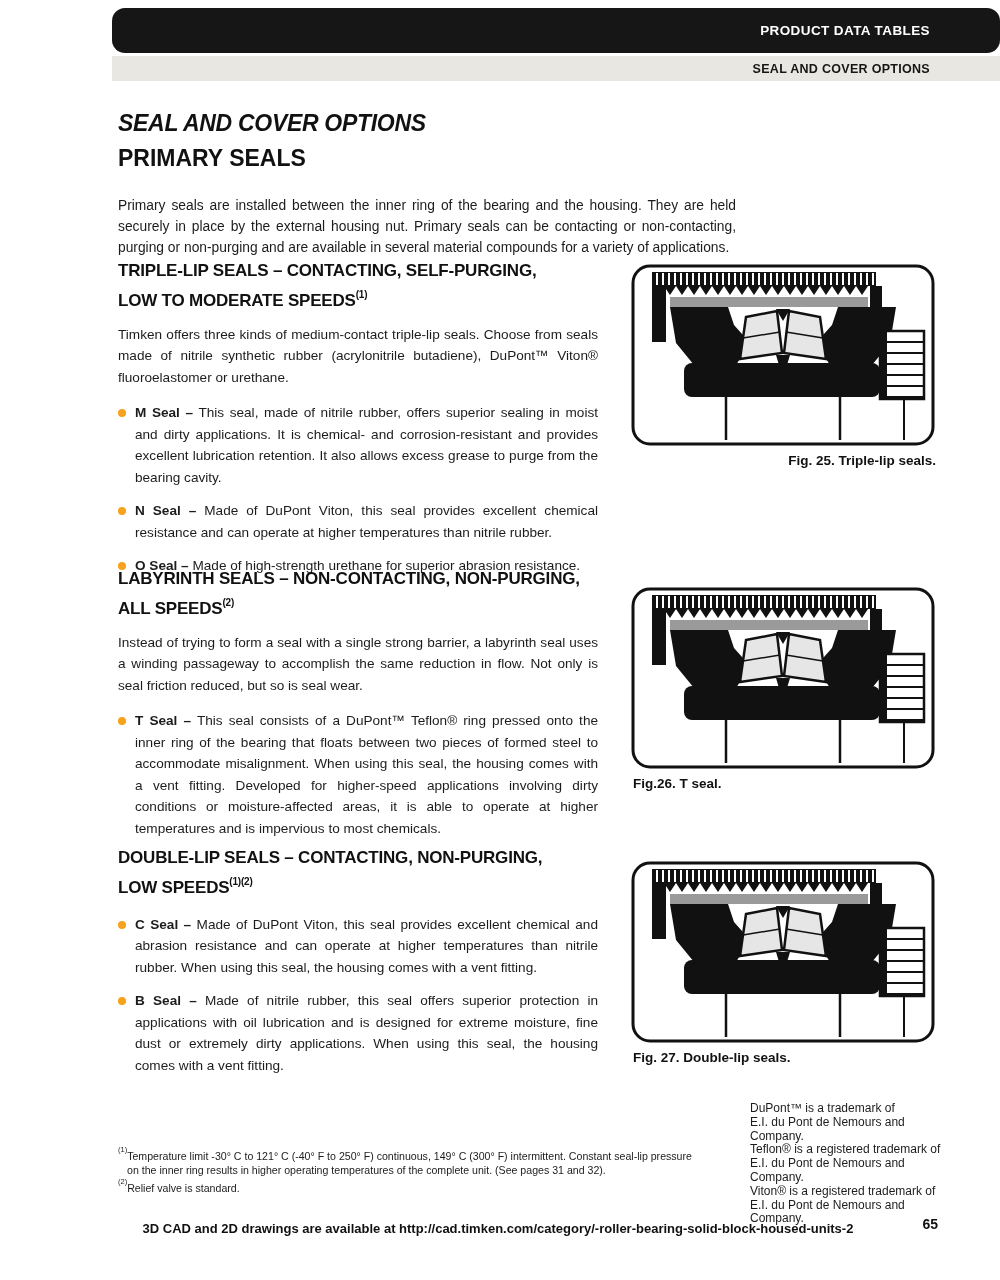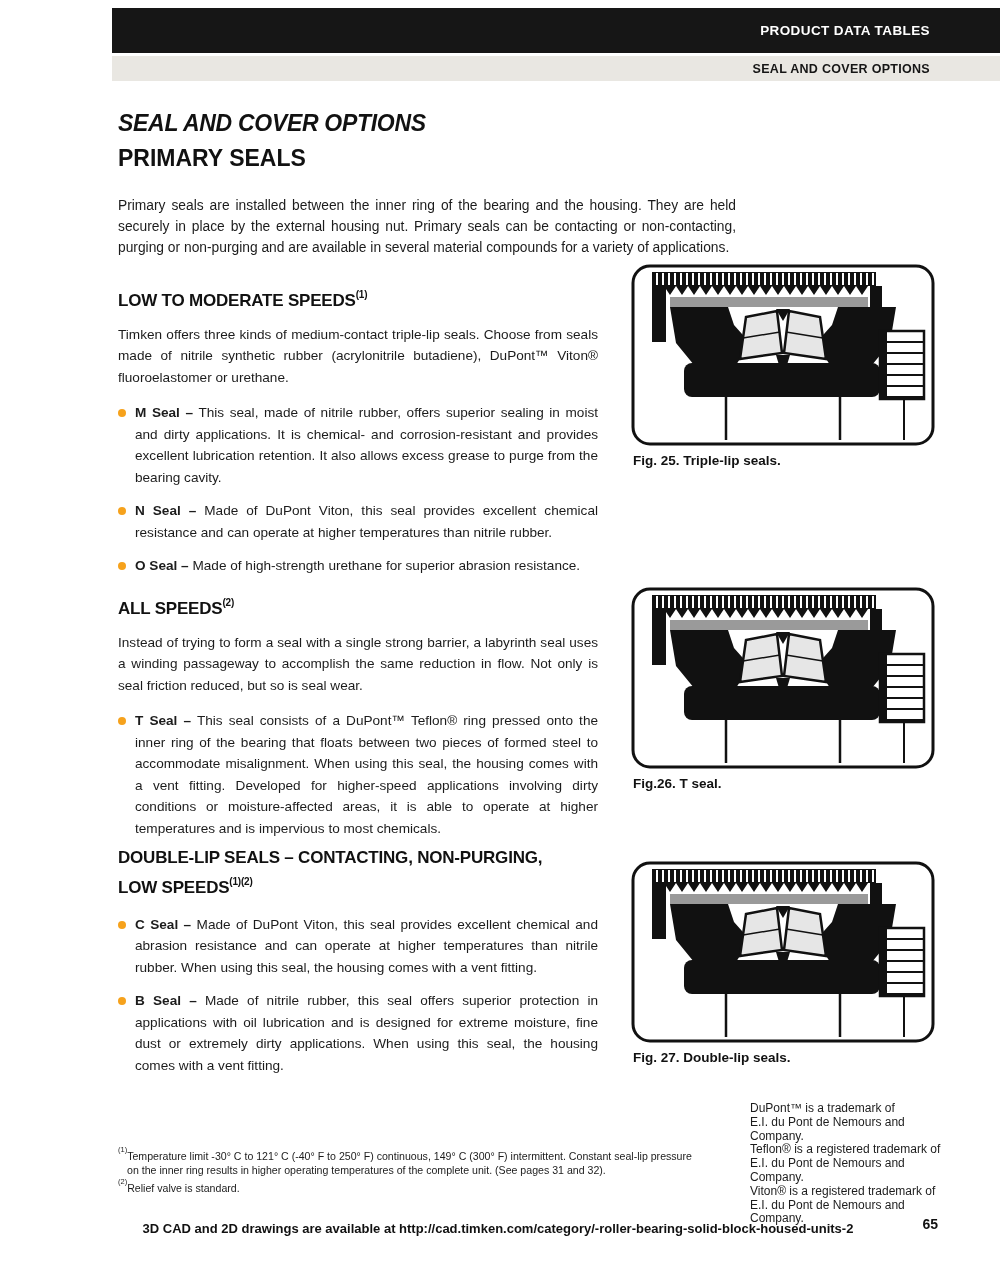--- a/index.html
+++ b/index.html
@@ -5,21 +5,21 @@
   html,body{margin:0;padding:0;background:#ffffff;}
   .page{
     position:relative;width:1000px;height:1280px;background:#fff;overflow:hidden;
     font-family:"Liberation Sans",sans-serif;color:#1c1c1c;
   }
   
   .topbar{
     position:absolute;left:112px;right:0;top:8px;height:45px;
     background:var(--header_bg,#161616);
     display:flex;align-items:center;justify-content:flex-end;
-    padding-right:70px;box-sizing:border-box;
+    padding-right:70px;box-sizing:border-box;border-radius:13px;
   }
   .topbar span{color:#fff;font-weight:bold;font-size:13.5px;letter-spacing:.4px;}
   .subbar{
     position:absolute;left:112px;right:0;top:56px;height:25px;
     background:var(--subbar_bg,#e9e7e2);
     display:flex;align-items:center;justify-content:flex-end;
     padding-right:70px;box-sizing:border-box;
   }
   .subbar span{color:#161616;font-weight:bold;font-size:12.5px;letter-spacing:.3px;}
   
@@ -31,21 +31,21 @@
   .s1{top:258px;} .s2{top:566px;} .s3{top:845px;}
   .sec-heading{margin:0 0 11px 0;font-size:17px;font-weight:bold;line-height:25px;color:#111;letter-spacing:-.2px;}
   .sec-heading sup{font-size:10px;position:relative;top:-1px;}
   .body{margin:0 0 12px 0;font-size:13.6px;line-height:21.5px;text-align:justify;}
   ul.bullets{list-style:none;margin:14px 0 0 0;padding:0;}
   ul.bullets li{position:relative;padding-left:17px;margin-bottom:12px;font-size:13.6px;line-height:21.5px;text-align:justify;}
   .dot{position:absolute;left:0;top:7px;width:8px;height:8px;border-radius:50%;background:var(--accent,#f6a21c);}
   .b-label{font-weight:bold;}
   
   .figure{position:absolute;left:630px;width:306px;margin:0;}
-  .f1{top:263px;} .f2{top:586px;} .f3{top:860px;}
+  .f1{top:263px;text-align:right;} .f2{top:586px;} .f3{top:860px;}
   .fig-art{width:306px;height:184px;}
   .fig-art svg{display:block;width:100%;height:100%;}
   .fig-caption{font-size:13.5px;font-weight:bold;color:#111;margin-top:6px;padding-left:3px;}
   
   .trademarks{position:absolute;left:750px;top:1102px;width:210px;font-size:12px;line-height:13.8px;}
   .footnotes{position:absolute;left:118px;top:1146px;font-size:10.6px;line-height:14.5px;white-space:nowrap;}
   .footnotes .fn-indent{padding-left:9px;}
   .fn-sup{font-size:7.5px;position:relative;top:-3px;}
   .footer-note{position:absolute;left:118px;top:1221px;width:760px;text-align:center;font-size:13px;font-weight:bold;color:#111;}
   .page-num{position:absolute;right:62px;top:1216px;font-size:14px;font-weight:bold;color:#111;}
@@ -60,37 +60,37 @@
   </div>
   <div class="subbar">
     <span>SEAL AND COVER OPTIONS</span>
   </div>
 
   <div class="title">SEAL AND COVER OPTIONS</div>
   <div class="subtitle">PRIMARY SEALS</div>
   <p class="intro">Primary seals are installed between the inner ring of the bearing and the housing. They are held securely in place by the external housing nut. Primary seals can be contacting or non-contacting, purging or non-purging and are available in several material compounds for a variety of applications.</p>
 
   <div class="section s1">
-    <h3 class="sec-heading"><br><span>LOW TO MODERATE SPEEDS</span><sup>(1)</sup></h3>
+    <h3 class="sec-heading"><span>TRIPLE-LIP SEALS – CONTACTING, SELF-PURGING,</span><br><span>LOW TO MODERATE SPEEDS</span><sup>(1)</sup></h3>
     <p class="body">Timken offers three kinds of medium-contact triple-lip seals. Choose from seals made of nitrile synthetic rubber (acrylonitrile butadiene), DuPont™ Viton® fluoroelastomer or urethane.</p>
     <ul class="bullets">
       <li>
         <span class="dot"></span><span class="b-label">M Seal –</span><span> This seal, made of nitrile rubber, offers superior sealing in moist and dirty applications. It is chemical- and corrosion-resistant and provides excellent lubrication retention. It also allows excess grease to purge from the bearing cavity.</span>
       </li>
       <li>
         <span class="dot"></span><span class="b-label">N Seal –</span><span> Made of DuPont Viton, this seal provides excellent chemical resistance and can operate at higher temperatures than nitrile rubber.</span>
       </li>
       <li>
         <span class="dot"></span><span class="b-label">O Seal –</span><span> Made of high-strength urethane for superior abrasion resistance.</span>
       </li>
     </ul>
   </div>
 
   <div class="section s2">
-    <h3 class="sec-heading"><br><span>ALL SPEEDS</span><sup>(2)</sup></h3>
+    <h3 class="sec-heading"><span>LABYRINTH SEALS – NON-CONTACTING, NON-PURGING,</span><br><span>ALL SPEEDS</span><sup>(2)</sup></h3>
     <p class="body">Instead of trying to form a seal with a single strong barrier, a labyrinth seal uses a winding passageway to accomplish the same reduction in flow. Not only is seal friction reduced, but so is seal wear.</p>
     <ul class="bullets">
       <li>
         <span class="dot"></span><span class="b-label">T Seal –</span><span> This seal consists of a DuPont™ Teflon® ring pressed onto the inner ring of the bearing that floats between two pieces of formed steel to accommodate misalignment. When using this seal, the housing comes with a vent fitting. Developed for higher-speed applications involving dirty conditions or moisture-affected areas, it is able to operate at higher temperatures and is impervious to most chemicals.</span>
       </li>
     </ul>
   </div>
 
   <div class="section s3">
     <h3 class="sec-heading"><span>DOUBLE-LIP SEALS – CONTACTING, NON-PURGING,</span><br><span>LOW SPEEDS</span><sup>(1)(2)</sup></h3>

